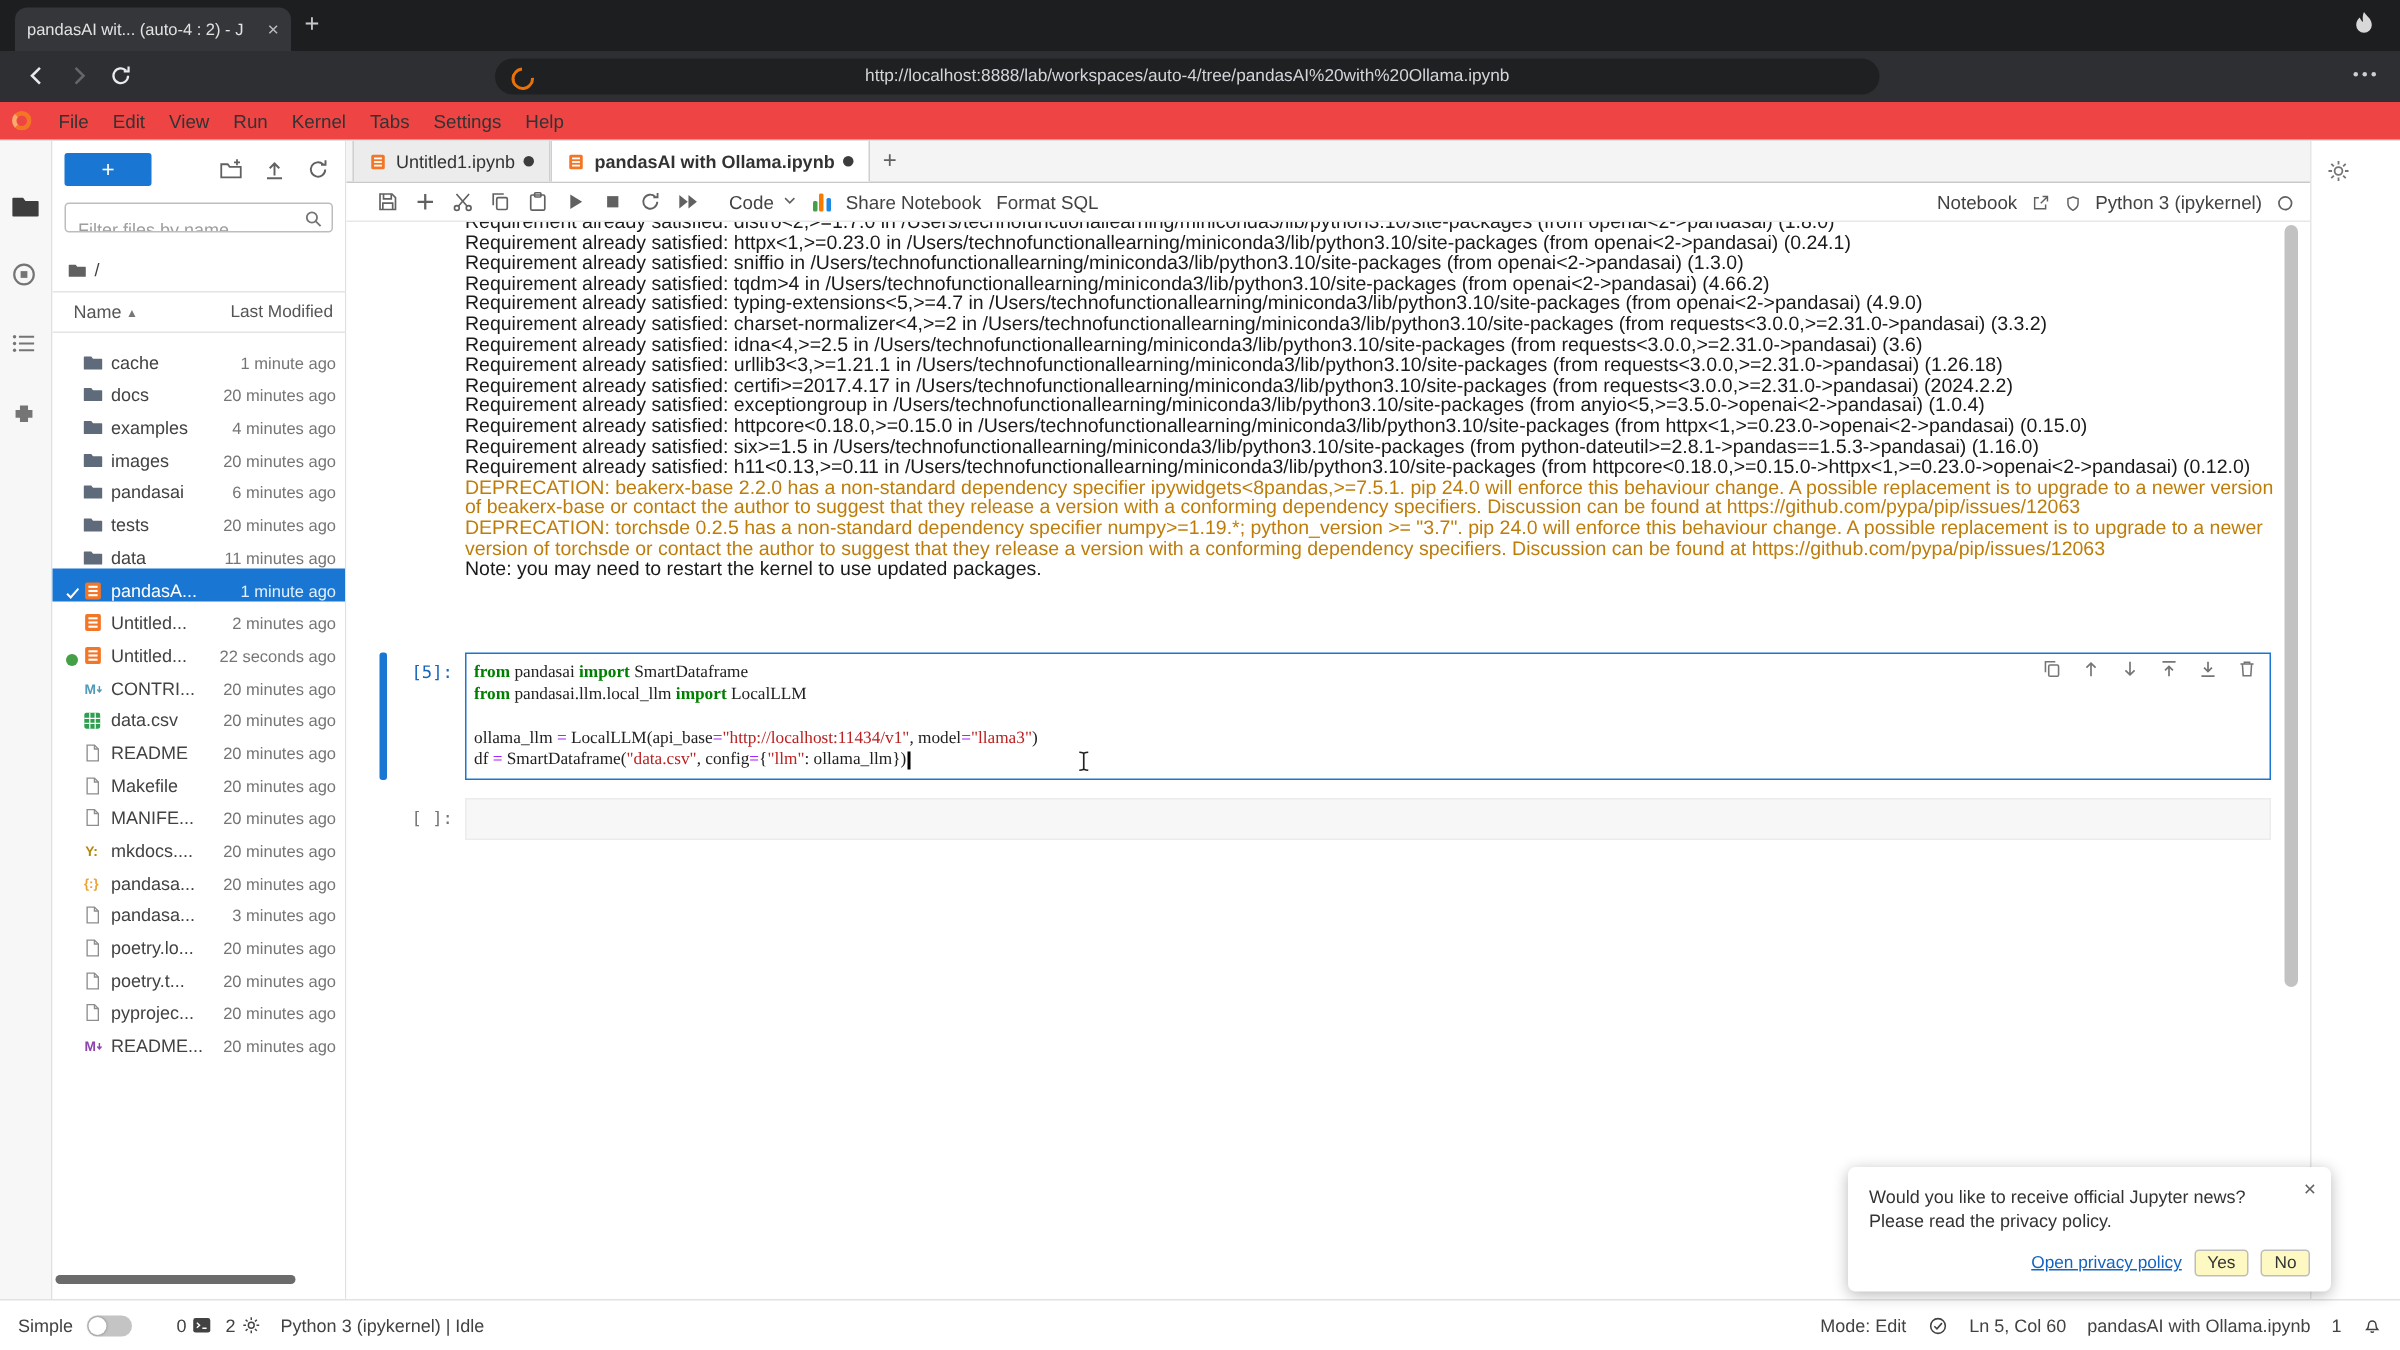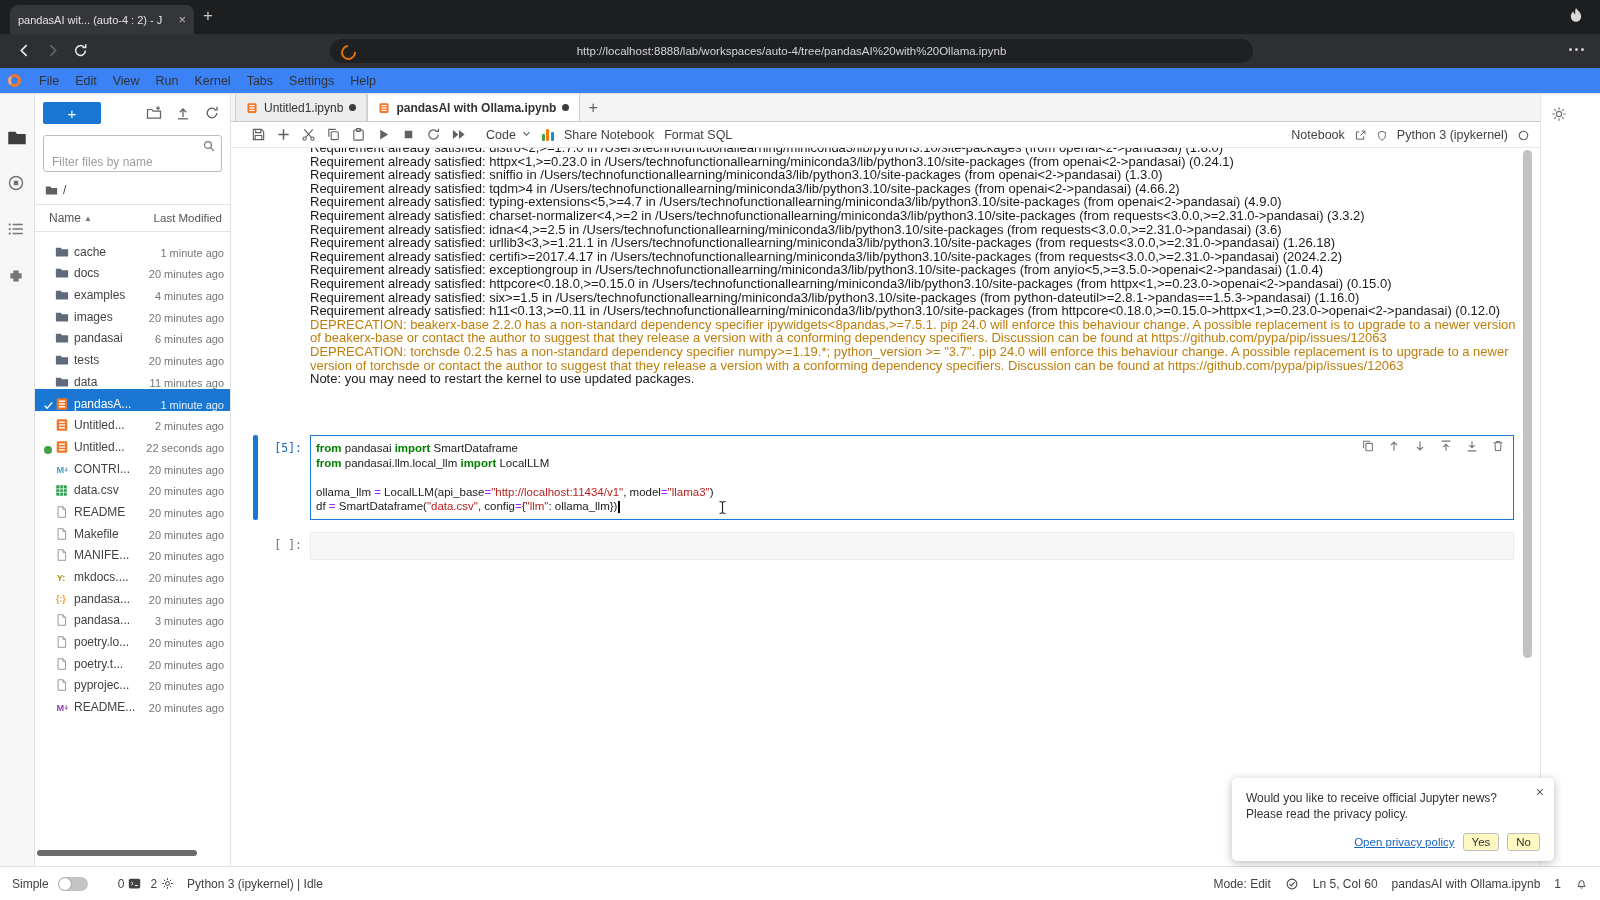--- a/index.html
+++ b/index.html
@@ -15,36 +15,36 @@
   .flame{position:absolute;right:16px;top:7px}
   #bnav{position:absolute;left:0;top:34px;width:1600px;height:34px;background:#2e2f32}
   .nav-ic{position:absolute;top:8px;color:#e8eaed}
   .nav-ic.disabled{color:#63666a}
   .urlbar{position:absolute;left:330px;top:5px;width:923px;height:24px;background:#1f2022;border-radius:12px;display:flex;align-items:center;justify-content:center;color:#d3d5d9;font-size:11.5px}
   .spinner{position:absolute;left:11px;top:6px;width:11px;height:11px;border:2px solid #e8710a;border-top-color:transparent;border-radius:50%;transform:rotate(40deg)}
   .bdots{position:absolute;right:16px;top:14px;display:flex;gap:3px}
   .bdots i{width:3px;height:3px;border-radius:50%;background:#cfcfcf}
 
   
-  #menubar{position:absolute;left:0;top:68px;width:1600px;height:26px;background:#3b82f6;border-bottom:1px solid #e0e0e0;display:flex;align-items:center;padding-left:8px;box-sizing:border-box}
+  #menubar{position:absolute;left:0;top:68px;width:1600px;height:26px;background:#ef4444;border-bottom:1px solid #e0e0e0;display:flex;align-items:center;padding-left:8px;box-sizing:border-box}
   .jlogo{width:13px;height:13px;border:3px solid #f37626;border-radius:50%;border-left-color:#f9ab6d;margin-right:10px;box-sizing:border-box}
   .menu-item{padding:0 8px;font-size:12.5px;color:#333}
 
   
   #actbar{position:absolute;left:0;top:94px;width:35px;height:772px;background:#f7f7f7;border-right:1px solid #e0e0e0;box-sizing:border-box;padding-top:34px}
   .act-ic{width:20px;height:20px;margin:0 auto 26px;color:#757575}
   .act-ic.active{color:#3d3d3d}
 
   
   #fb{position:absolute;left:35px;top:94px;width:196px;height:772px;background:#fff;border-right:1px solid #e0e0e0;box-sizing:border-box}
   .fb-actions{display:flex;align-items:center;padding:8px 10px 4px 8px}
   .new-btn{width:58px;height:22px;background:#1976d2;border-radius:2px;color:#fff;display:flex;align-items:center;justify-content:center;font-size:15px;line-height:1}
   .fb-acticons{margin-left:auto;display:flex;gap:13px;color:#616161}
   .fb-filter{margin:7px 8px 6px;position:relative}
-  .fb-filter input{width:100%;height:37px;border:1px solid #bdbdbd;border-radius:3px;padding:16px 24px 0 8px;font-size:12px;color:#333;box-sizing:border-box;font-family:"Liberation Sans",sans-serif}
+  .fb-filter input{width:100%;height:20px;border:1px solid #bdbdbd;border-radius:3px;padding:16px 24px 0 8px;font-size:12px;color:#333;box-sizing:border-box;font-family:"Liberation Sans",sans-serif}
   .fb-filter input::placeholder{color:#9e9e9e}
   .fb-search{position:absolute;right:6px;top:4px;color:#757575}
   .fb-crumb{padding:5px 10px 7px;display:flex;align-items:center;gap:5px;font-size:12px;color:#424242}
   .fb-cols{display:flex;align-items:center;height:26px;border-top:1px solid #e4e4e4;border-bottom:1px solid #e4e4e4;font-size:12px;color:#555;padding:0 8px 0 14px}
   .col-caret{font-size:8px;color:#777;margin-left:3px}
   .col-mod{margin-left:auto;font-size:11.5px}
   #filelist{padding-top:5px}
   .file-row{height:21.7px;display:flex;align-items:flex-end;padding:0 6px;font-size:12px;color:#424242;box-sizing:border-box}
   .row-status{width:14px;display:flex;justify-content:center;align-items:center;flex:none}
   .row-icon{width:18px;display:flex;align-items:center;flex:none}
@@ -72,21 +72,21 @@
 
   #nbarea{position:absolute;left:0;top:54px;right:0;bottom:0;overflow:hidden;background:#fff}
   #cellout{position:absolute;left:79px;top:-7px;width:1206px;font-family:Liberation Sans, sans-serif;font-size:13px;line-height:13.6px;color:#1a1a1a}
   .out-line{white-space:pre-wrap;word-break:break-all}
   .out-line.warn{color:#be7d0a}
 
   #codecell{position:absolute;left:22px;top:287px;width:1261px;display:flex}
   .collapser{width:5px;background:#1976d2;border-radius:2px;flex:none}
   .cell-prompt{width:52px;text-align:right;padding:6px 8px 0 0;font-family:"DejaVu Sans Mono",monospace;font-size:11.5px;color:#1565c0;box-sizing:border-box;flex:none}
   .cell-editor{flex:1;border:1px solid #1976d2;background:#fff;padding:5px 5px;position:relative}
-  .code-line{font-family:Liberation Sans, sans-serif;font-size:11.5px;line-height:14.6px;white-space:pre;min-height:14.6px}
+  .code-line{font-family:Liberation Serif, serif;font-size:11.5px;line-height:14.6px;white-space:pre;min-height:14.6px}
   .tok-kw{color:#008000;font-weight:bold}
   .tok-str{color:#ba2121}
   .tok-op{color:#aa22ff}
   .tok-pl{color:#212121}
   .caret{display:inline-block;width:1.4px;height:12px;background:#000;vertical-align:middle;margin-left:1px}
   .cell-toolbar{position:absolute;top:3px;right:8px;display:flex;gap:12px;color:#757575}
 
   #emptycell{position:absolute;left:22px;top:384px;width:1261px;display:flex}
   .collapser.ghost{background:transparent}
   .cell-prompt.empty{color:#757575}

